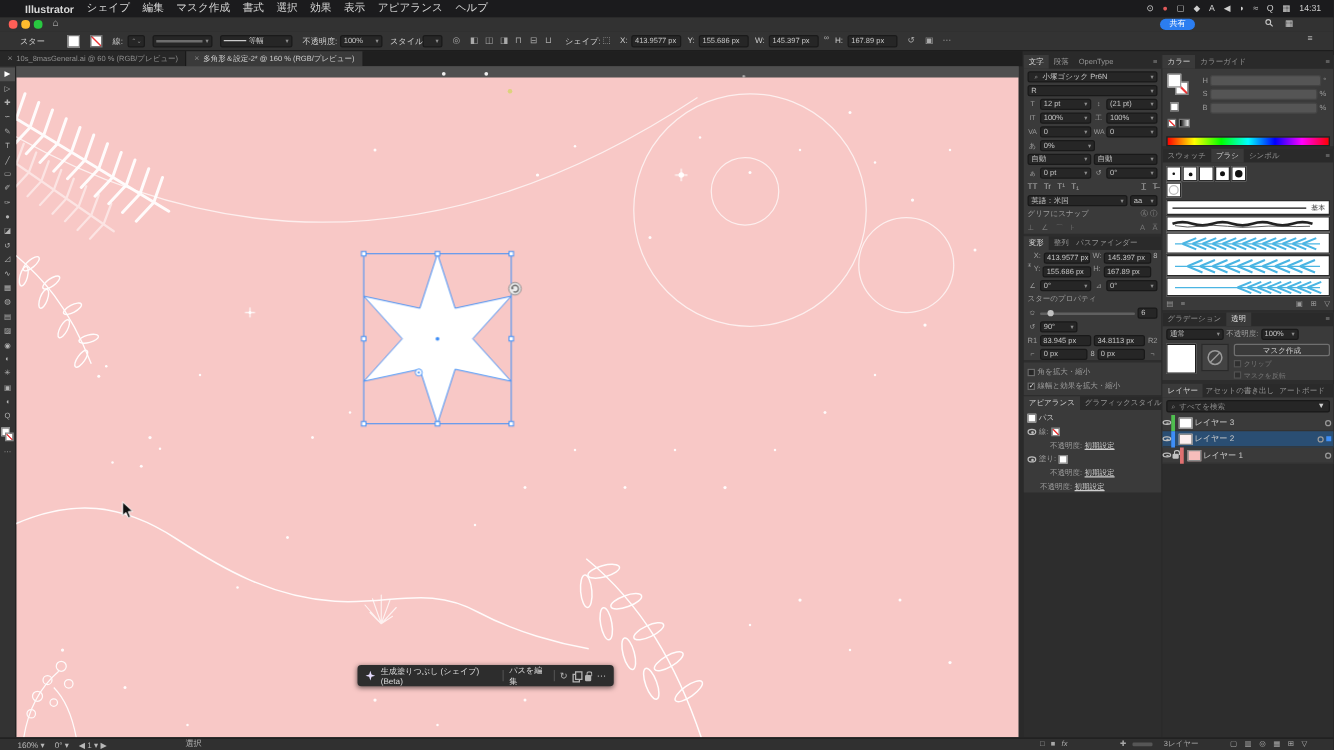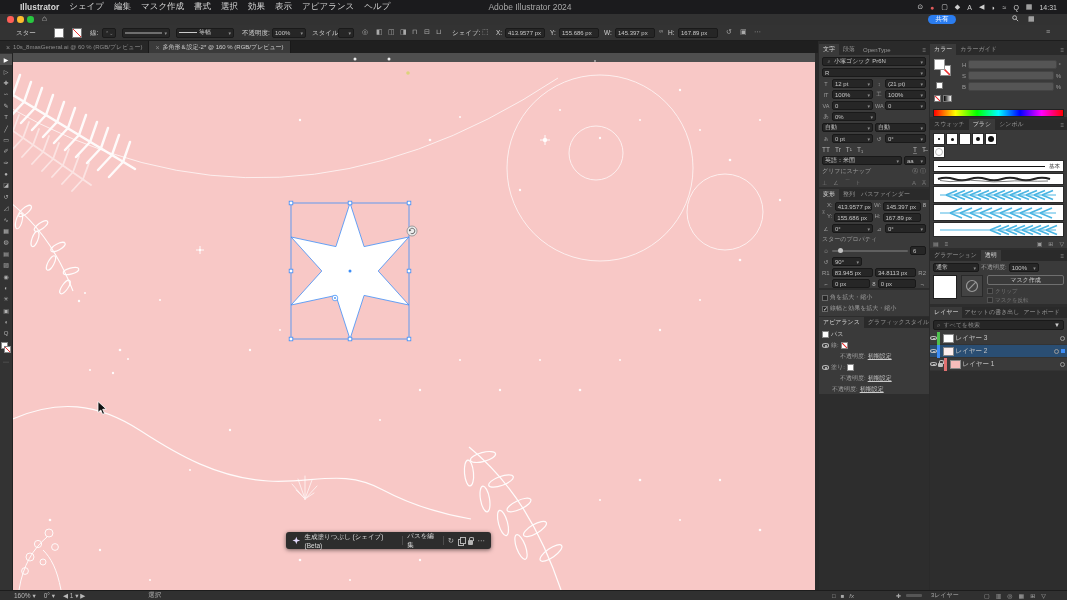--- a/index.html
+++ b/index.html
@@ -135,21 +135,20 @@
       <span>◆</span>
       <span>A</span>
       <span>◀</span>
       <span>◗</span>
       <span>≈</span>
       <span>Q</span>
       <span>▦</span>
       <span>14:31</span>
     </span>
   </div>
-  <div class="mb-title a">Adobe Illustrator 2024</div>
 
   <div class="a titlebar">
     <span class="tl" style="left:7px;background:#ff5f57"></span>
     <span class="tl" style="left:17px;background:#febc2e"></span>
     <span class="tl" style="left:27px;background:#28c840"></span>
     <span class="home">⌂</span>
     <span class="sharebtn">共有</span>
     <span class="tb-ic" style="left:1012px">
       <svg width="7" height="7" viewBox="0 0 8 8">
           <circle cx="3" cy="3" r="2.2" fill="none" stroke="#c9c9c9" stroke-width="1"></circle>

